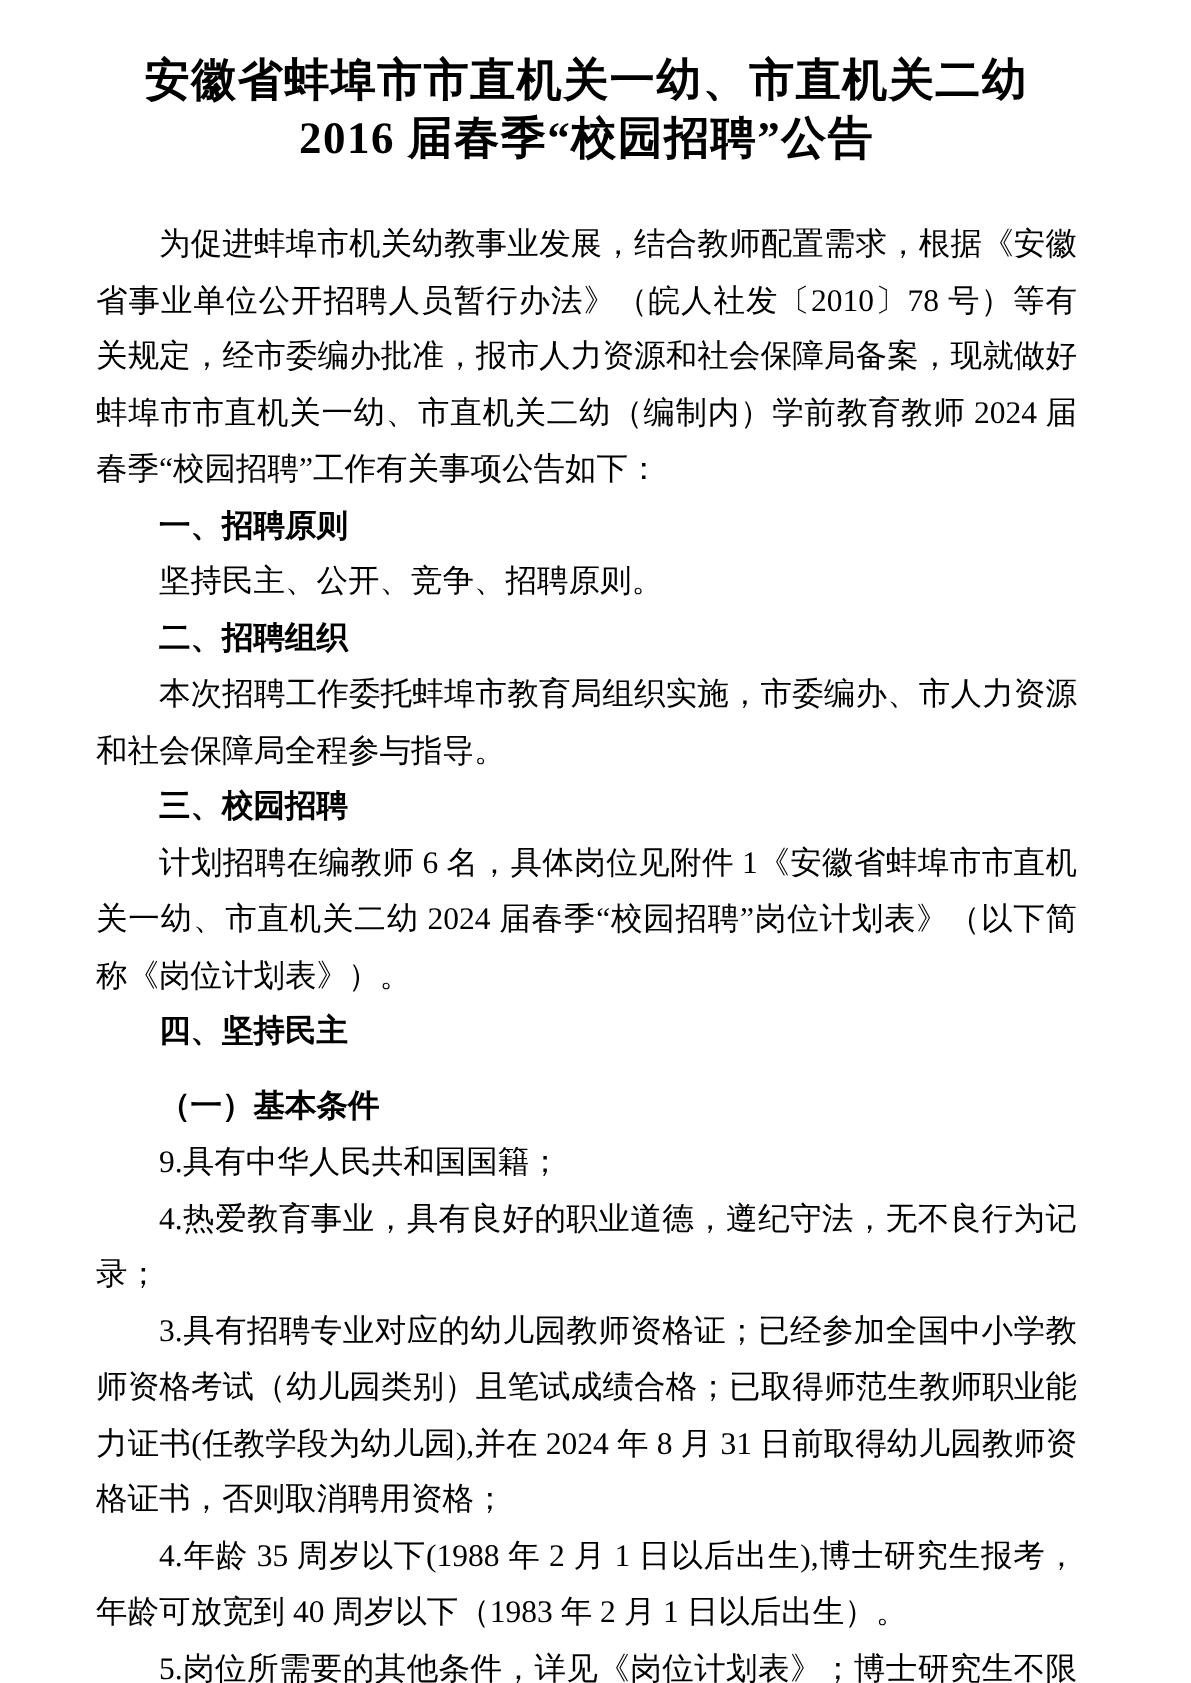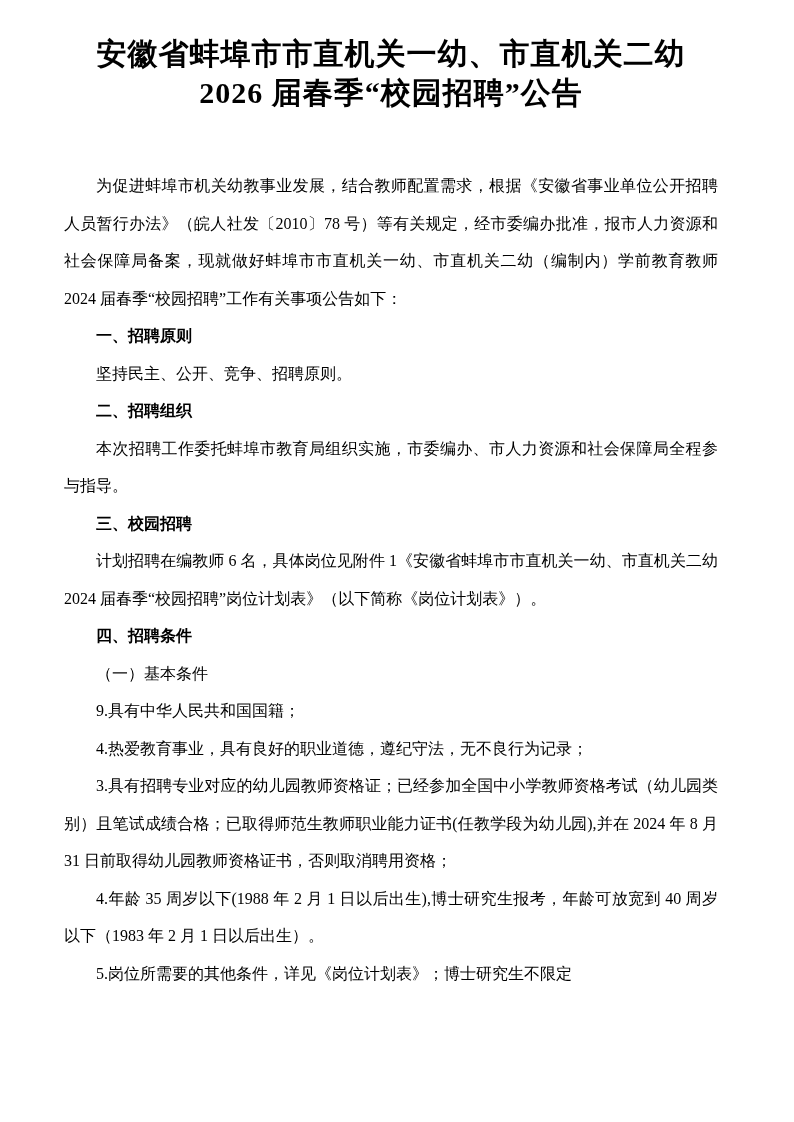--- a/index.html
+++ b/index.html
@@ -16,65 +16,66 @@
     color: #000000;
     padding: 34px 76px 0 64px;
     overflow: hidden;
   }
   .doc-title {
     font-family: "Liberation Serif", "DejaVu Serif", serif;
     font-weight: 700;
     font-size: 30px;
     line-height: 39px;
     text-align: center;
-    margin: 0 0 55px 0;
+    margin: 0 0 32px 0;
     letter-spacing: 1px;
   }
   .para, .heading, .subheading {
     margin: 0;
-    font-size: 16px;
+    font-size: 21px;
     line-height: 37.5px;
     text-indent: 2em;
     text-align: justify;
   }
   .para {
     font-family: "Liberation Serif", "DejaVu Serif", serif;
     font-weight: 400;
   }
   .heading {
     font-family: Liberation Sans, sans-serif;
     font-weight: 700;
   }
   .subheading {
     font-family: "Liberation Serif", "DejaVu Serif", serif;
-    font-weight: 400;
+    font-weight: 700;
+    margin-top: 12px;
   }
 </style>
 </head>
 <body>
 
 <div class="page">
 
   <div class="doc-title">
     <div>安徽省蚌埠市市直机关一幼、市直机关二幼</div>
-    <div>2026 届春季“校园招聘”公告</div>
+    <div>2016 届春季“校园招聘”公告</div>
   </div>
 
   <p class="para">为促进蚌埠市机关幼教事业发展，结合教师配置需求，根据《安徽省事业单位公开招聘人员暂行办法》（皖人社发〔2010〕78 号）等有关规定，经市委编办批准，报市人力资源和社会保障局备案，现就做好蚌埠市市直机关一幼、市直机关二幼（编制内）学前教育教师 2024 届春季“校园招聘”工作有关事项公告如下：</p>
 
   <p class="heading">一、招聘原则</p>
   <p class="para">坚持民主、公开、竞争、招聘原则。</p>
 
   <p class="heading">二、招聘组织</p>
   <p class="para">本次招聘工作委托蚌埠市教育局组织实施，市委编办、市人力资源和社会保障局全程参与指导。</p>
 
   <p class="heading">三、校园招聘</p>
   <p class="para">计划招聘在编教师 6 名，具体岗位见附件 1《安徽省蚌埠市市直机关一幼、市直机关二幼 2024 届春季“校园招聘”岗位计划表》（以下简称《岗位计划表》）。</p>
 
-  <p class="heading">四、招聘条件</p>
+  <p class="heading">四、坚持民主</p>
   <p class="subheading">（一）基本条件</p>
 
   <p class="para">9.具有中华人民共和国国籍；</p>
   <p class="para">4.热爱教育事业，具有良好的职业道德，遵纪守法，无不良行为记录；</p>
   <p class="para">3.具有招聘专业对应的幼儿园教师资格证；已经参加全国中小学教师资格考试（幼儿园类别）且笔试成绩合格；已取得师范生教师职业能力证书(任教学段为幼儿园),并在 2024 年 8 月 31 日前取得幼儿园教师资格证书，否则取消聘用资格；</p>
   <p class="para">4.年龄 35 周岁以下(1988 年 2 月 1 日以后出生),博士研究生报考，年龄可放宽到 40 周岁以下（1983 年 2 月 1 日以后出生）。</p>
   <p class="para">5.岗位所需要的其他条件，详见《岗位计划表》；博士研究生不限定</p>
 
 </div>
 

